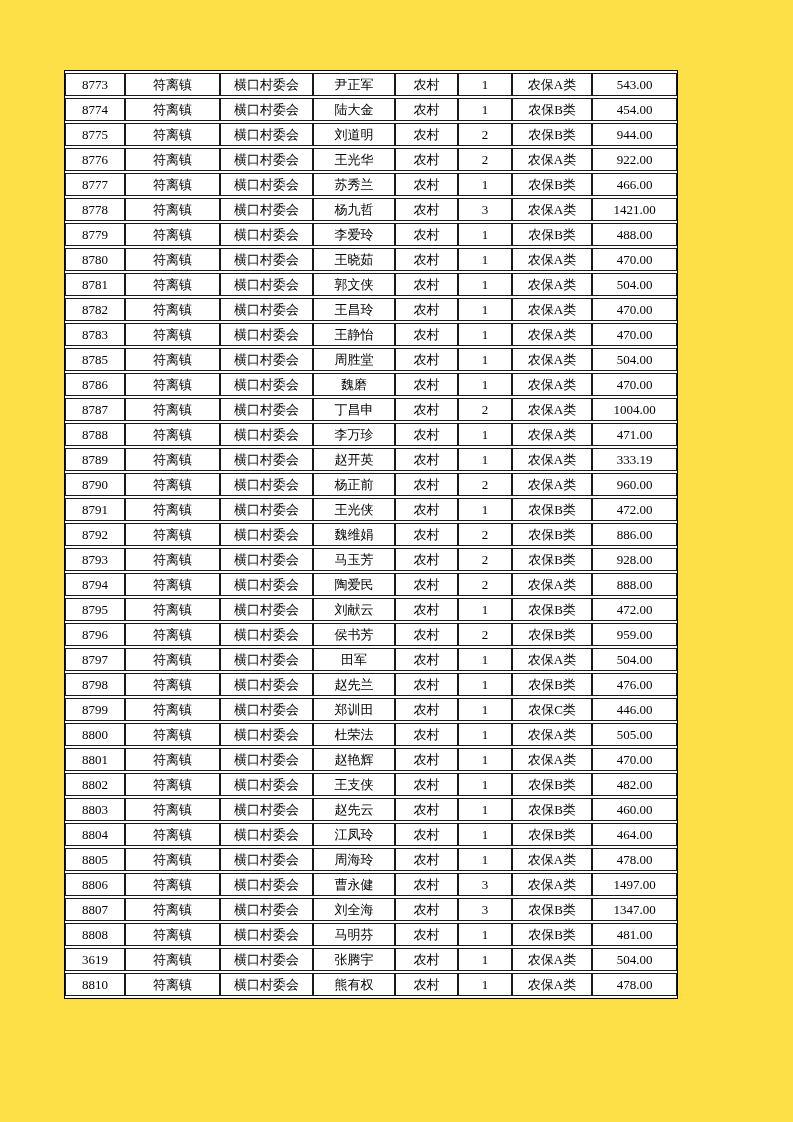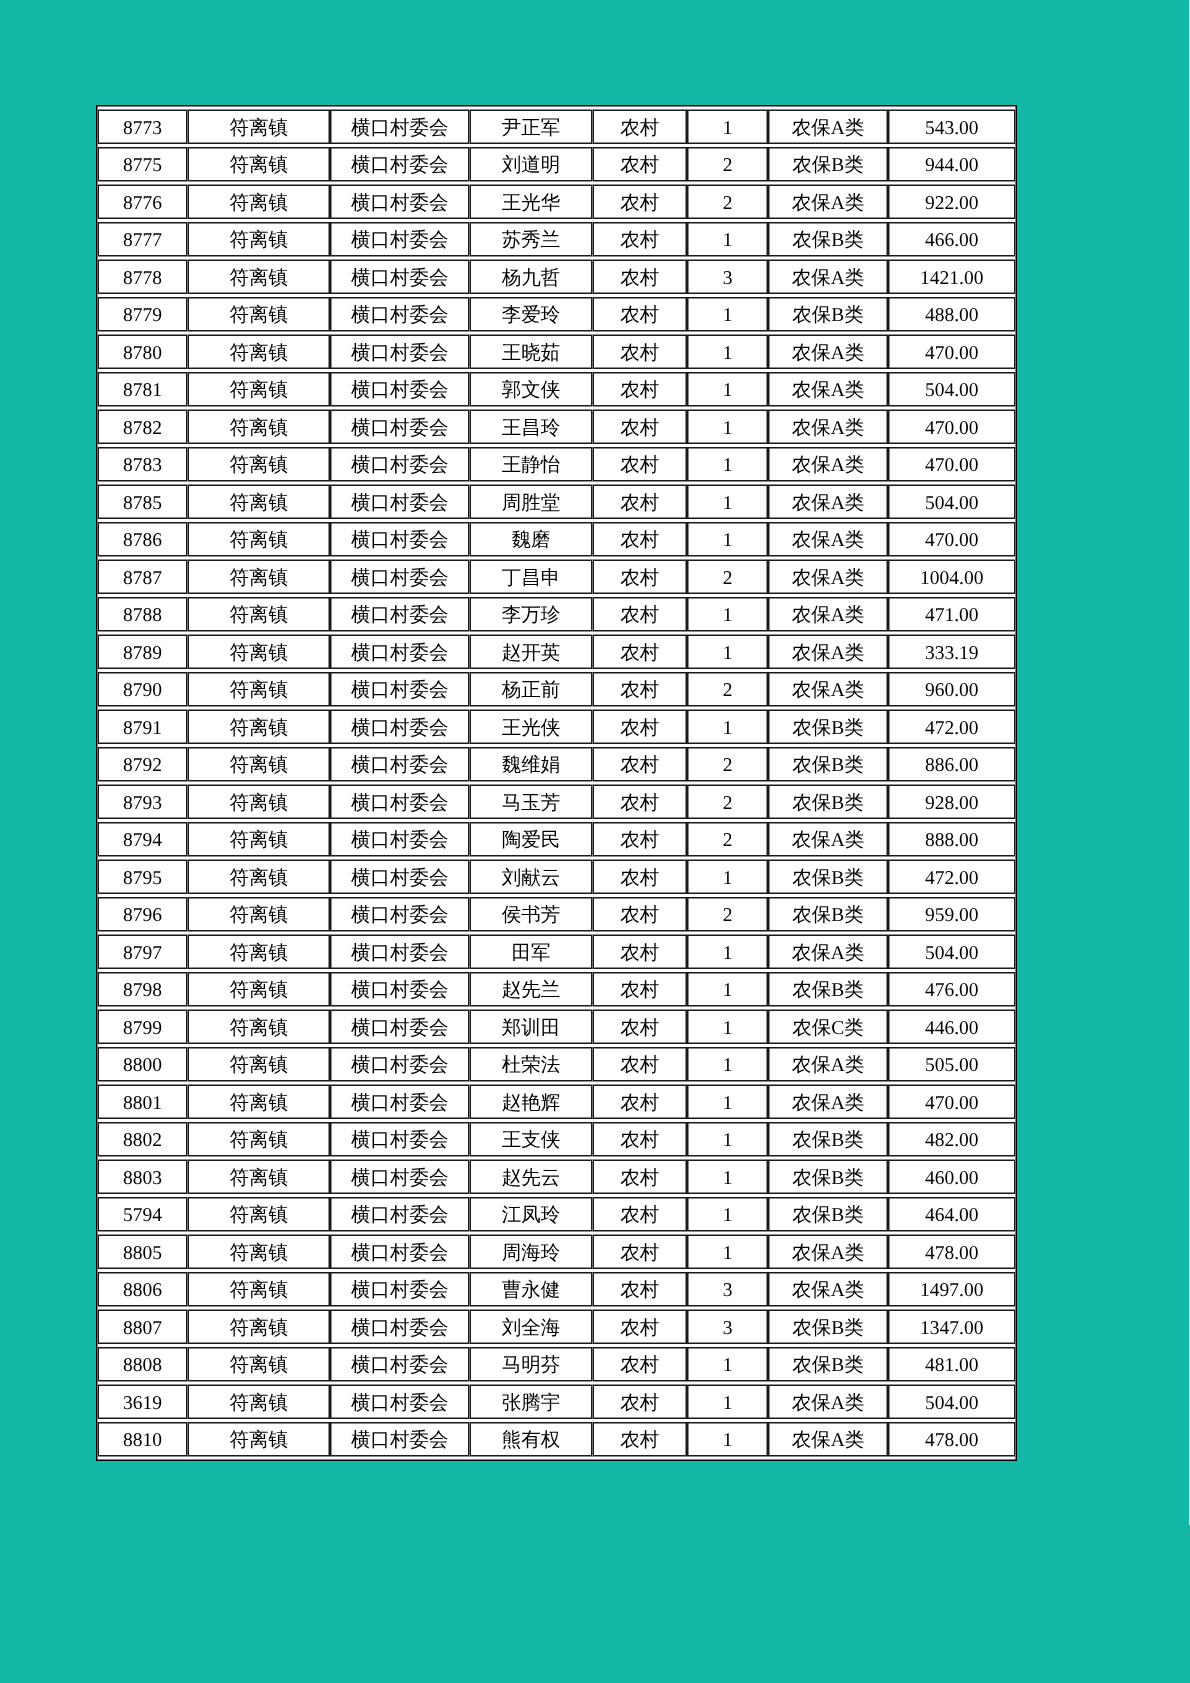--- a/index.html
+++ b/index.html
@@ -13,21 +13,21 @@
     position: relative;
     font-family: "Liberation Serif", "DejaVu Serif", serif;
     color: #000000;
   }
   .page {
     position: absolute;
     left: 0;
     top: 0;
     width: 793px;
     height: 1122px;
-    background: #14b8a6;
+    background: #fde047;
     overflow: hidden;
   }
   .table-wrap {
     position: absolute;
     left: 64px;
     top: 70px;
   }
   table.data-table {
     border-collapse: separate;
     border-spacing: 0 2px;
@@ -80,20 +80,30 @@
             <td>8773</td>
             <td>符离镇</td>
             <td>横口村委会</td>
             <td>尹正军</td>
             <td>农村</td>
             <td>1</td>
             <td>农保A类</td>
             <td>543.00</td>
           </tr>
           <tr>
+            <td>8774</td>
+            <td>符离镇</td>
+            <td>横口村委会</td>
+            <td>陆大金</td>
+            <td>农村</td>
+            <td>1</td>
+            <td>农保B类</td>
+            <td>454.00</td>
+          </tr>
+          <tr>
             <td>8775</td>
             <td>符离镇</td>
             <td>横口村委会</td>
             <td>刘道明</td>
             <td>农村</td>
             <td>2</td>
             <td>农保B类</td>
             <td>944.00</td>
           </tr>
           <tr>
@@ -360,21 +370,21 @@
             <td>8803</td>
             <td>符离镇</td>
             <td>横口村委会</td>
             <td>赵先云</td>
             <td>农村</td>
             <td>1</td>
             <td>农保B类</td>
             <td>460.00</td>
           </tr>
           <tr>
-            <td>5794</td>
+            <td>8804</td>
             <td>符离镇</td>
             <td>横口村委会</td>
             <td>江凤玲</td>
             <td>农村</td>
             <td>1</td>
             <td>农保B类</td>
             <td>464.00</td>
           </tr>
           <tr>
             <td>8805</td>

